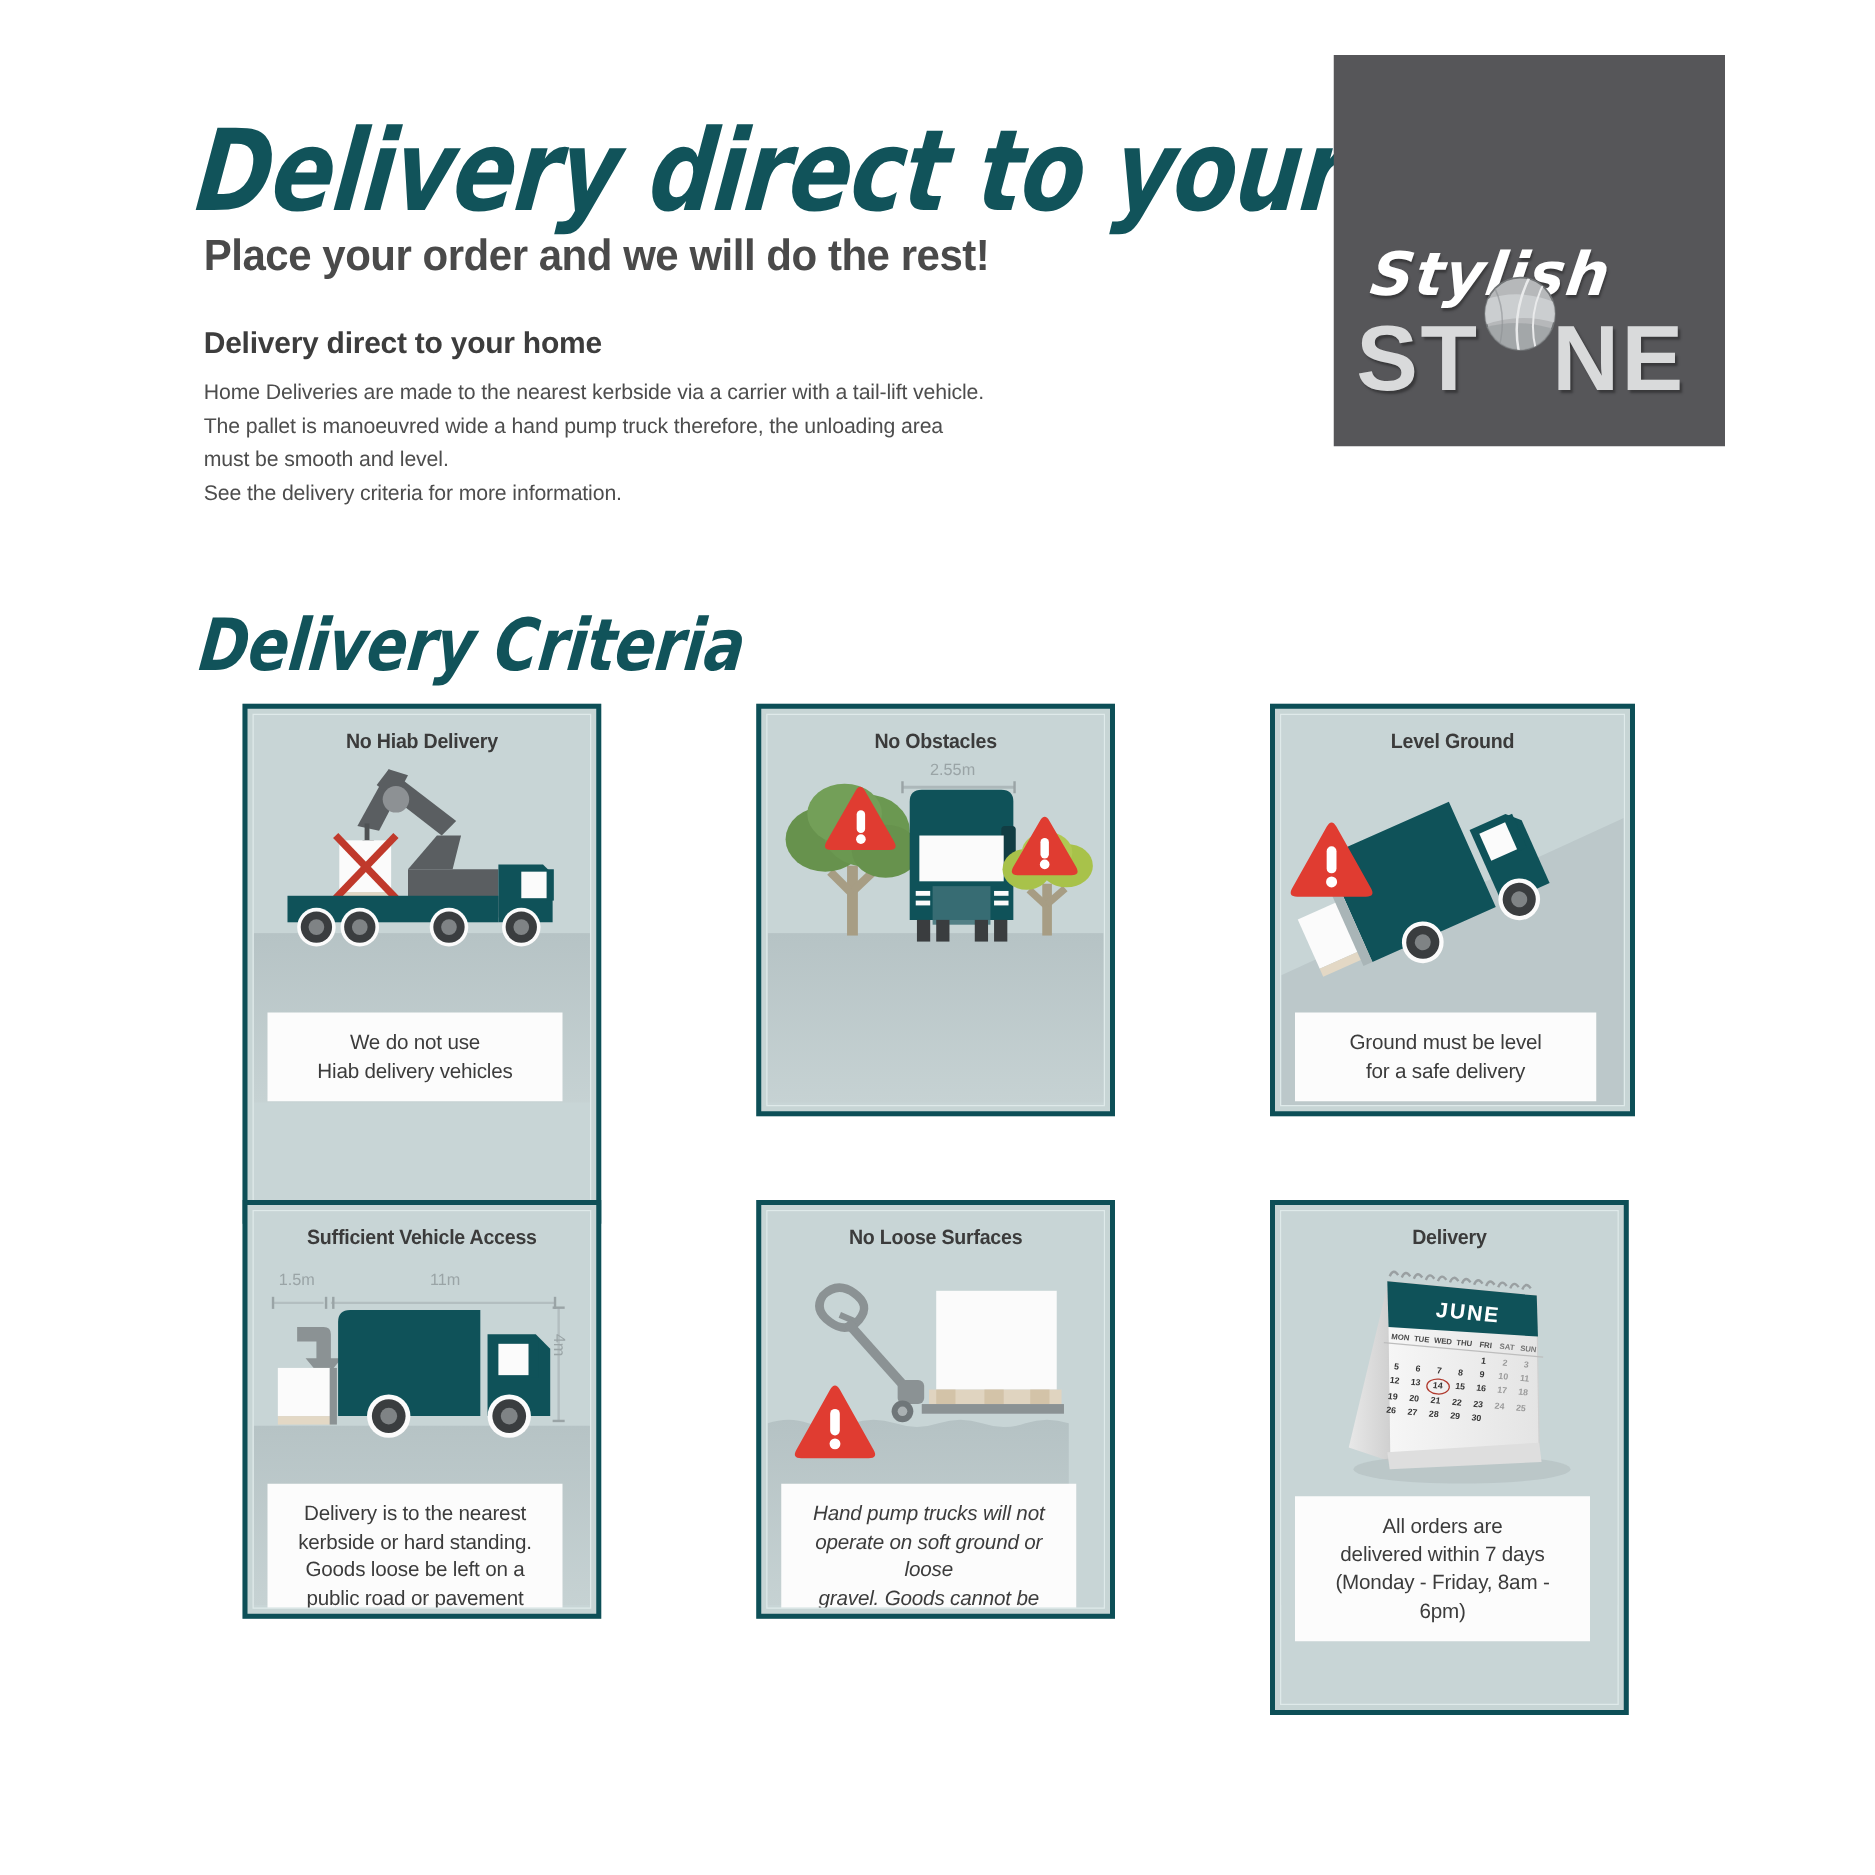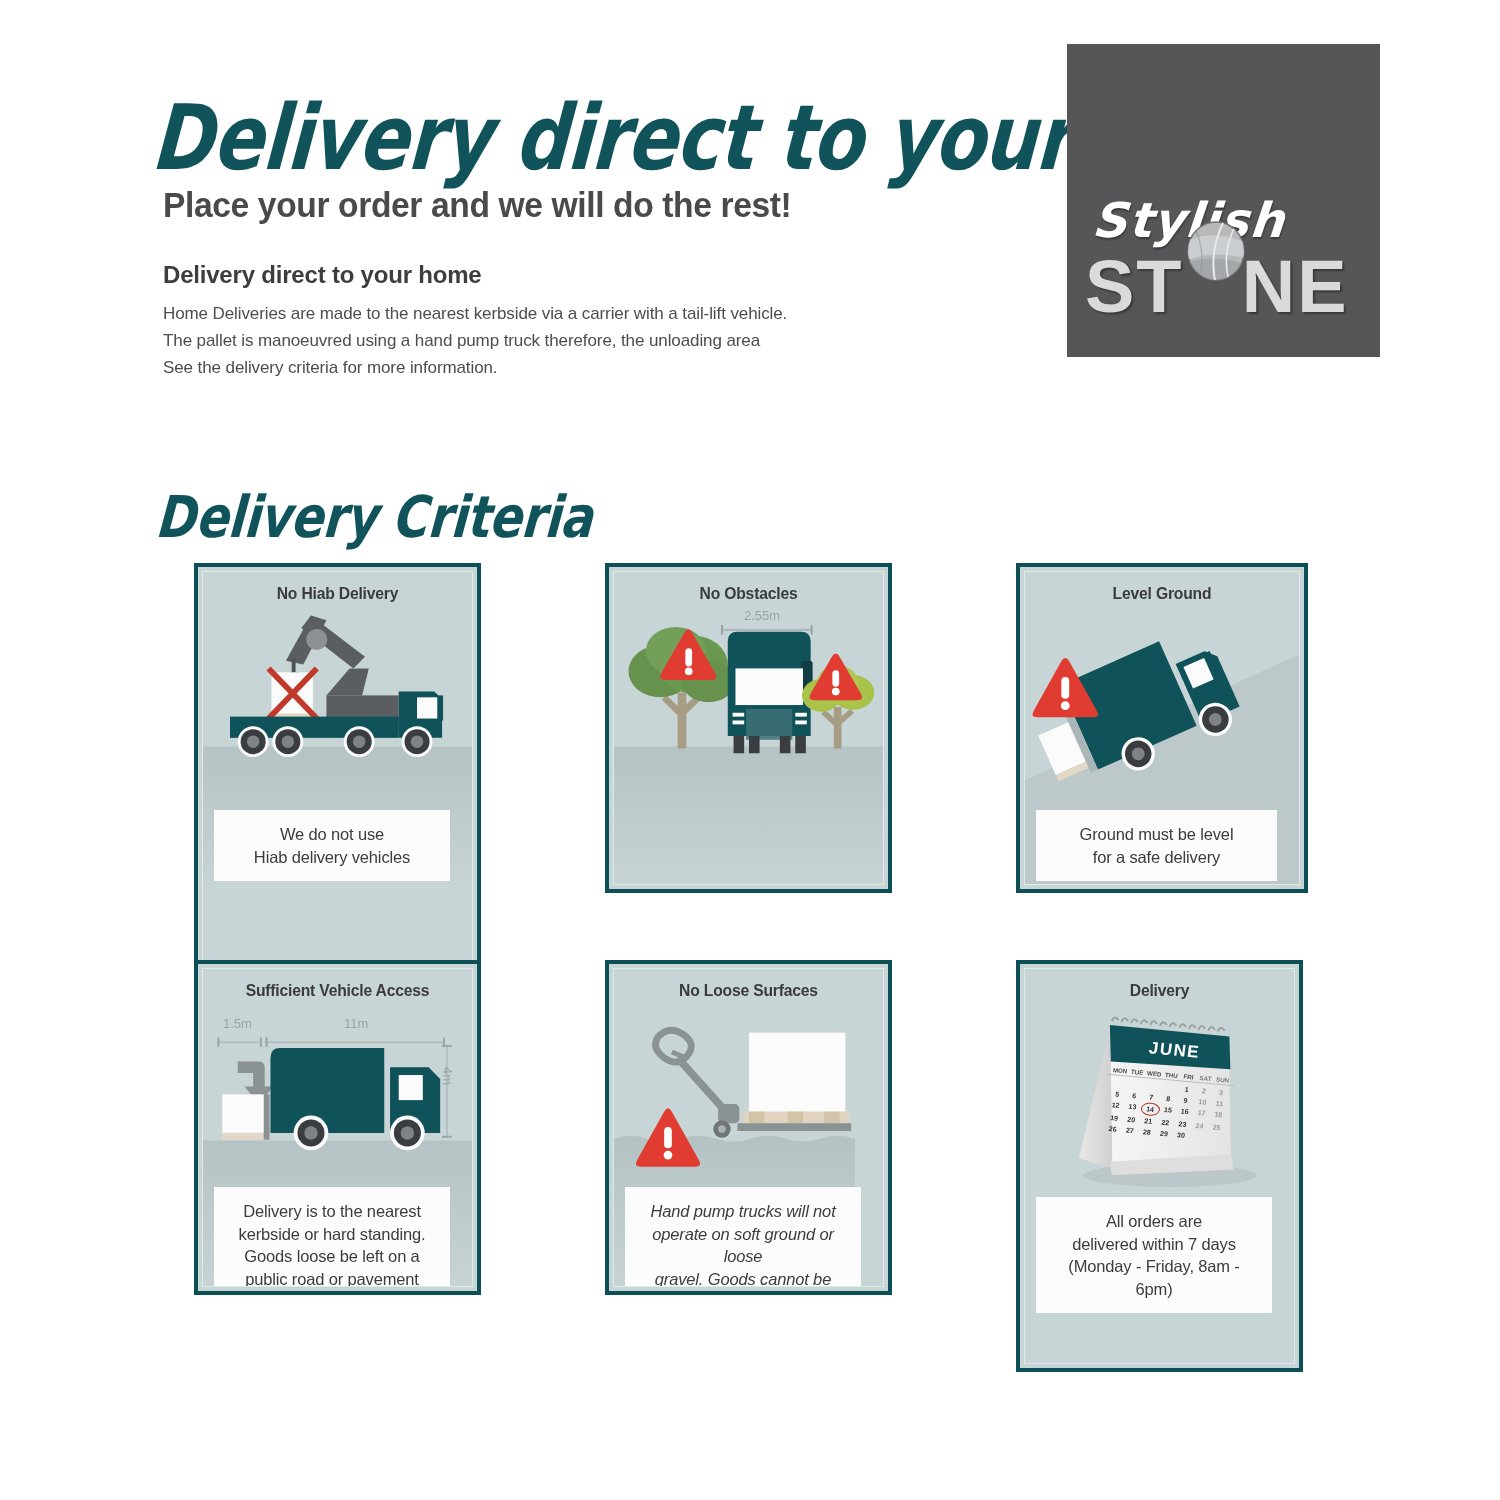--- a/index.html
+++ b/index.html
@@ -156,21 +156,22 @@
 <div id="header">
 
   <h1 id="main-title">Delivery direct to your home</h1>
 
   <div id="subtitle">Place your order and we will do the rest!</div>
 
   <div id="section-head">Delivery direct to your home</div>
 
   <div id="body-copy">
     <div>Home Deliveries are made to the nearest kerbside via a carrier with a tail-lift vehicle.</div>
-    <div>The pallet is manoeuvred using a hand pump truck therefore, the unloading area</div>
+    <div>The pallet is manoeuvred wide a hand pump truck therefore, the unloading area</div>
+    <div>must be smooth and level.</div>
     <div>See the delivery criteria for more information.</div>
   </div>
 
   <h2 id="criteria-title">Delivery Criteria</h2>
 </div>
 
 <div id="logo">
   <div id="logo-stylish">Stylish</div>
   <div id="logo-stone">ST<span class="hidden-o">O</span>NE</div>
   <svg id="logo-pebble" viewBox="0 0 62 62">

